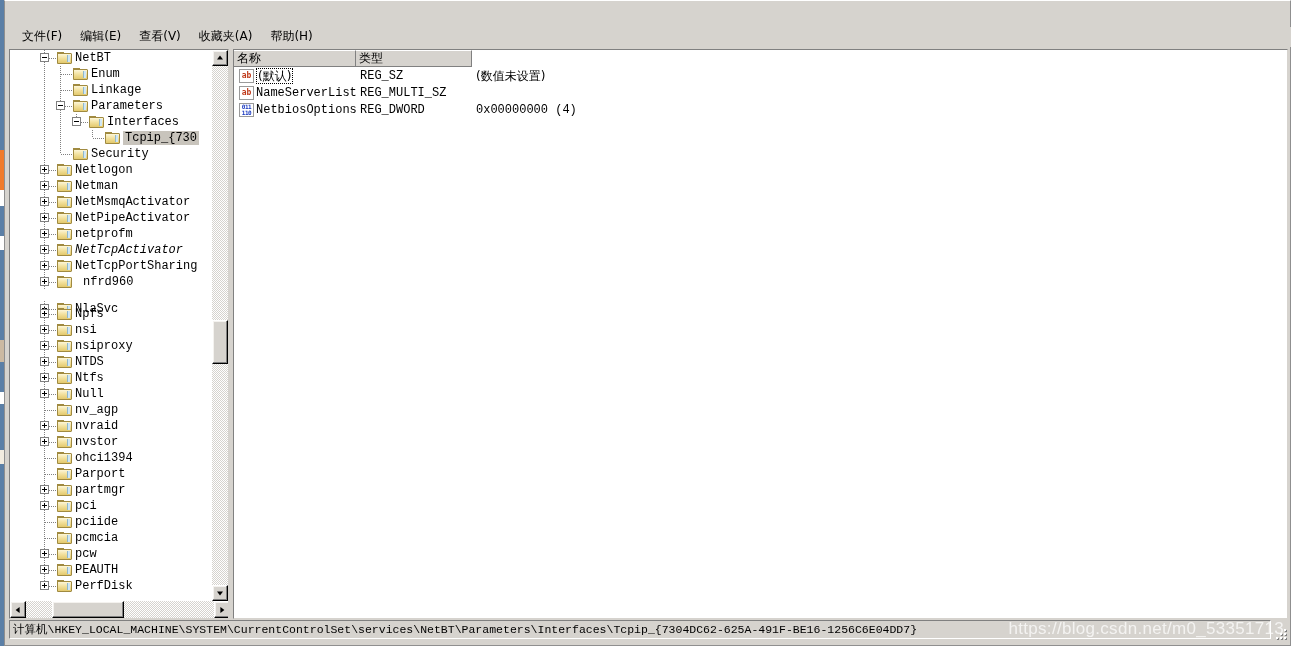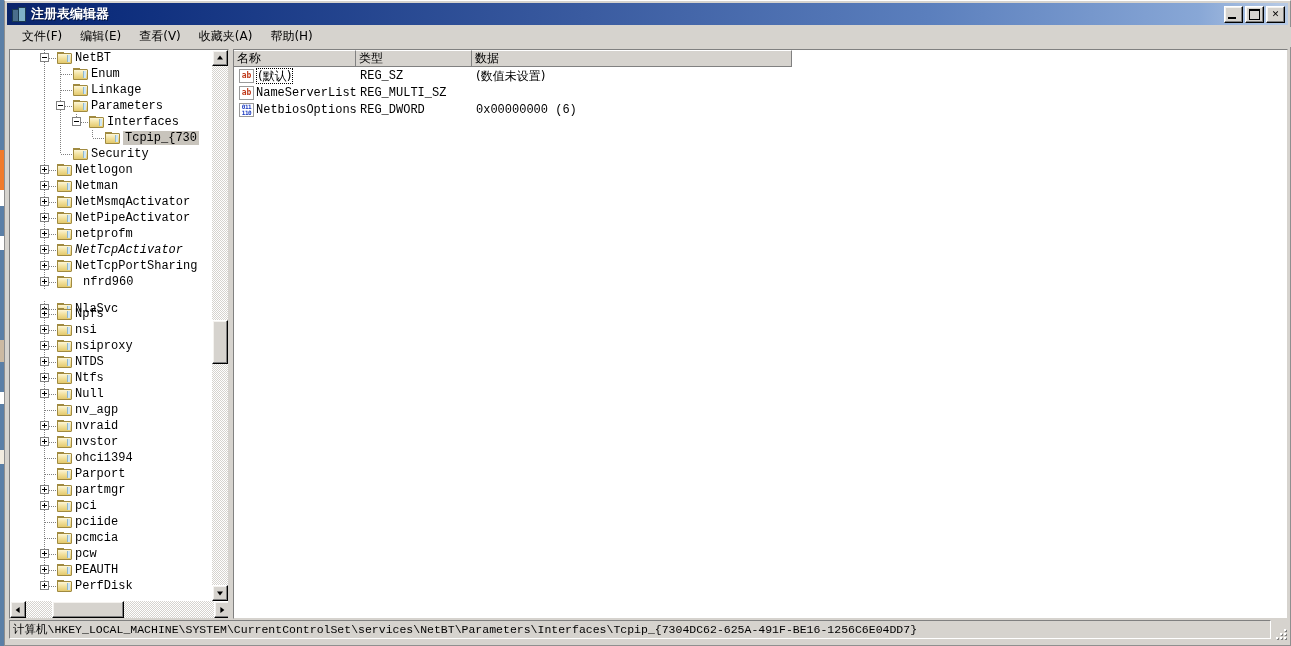--- a/index.html
+++ b/index.html
@@ -318,38 +318,20 @@
     <div class="strip" style="top: 340px; height: 22px; background: rgb(203, 185, 162);"></div>
     <div class="strip" style="top: 362px; height: 30px; background: rgb(91, 127, 166);"></div>
     <div class="strip" style="top: 392px; height: 12px; background: rgb(255, 255, 255);"></div>
     <div class="strip" style="top: 404px; height: 46px; background: rgb(91, 127, 166);"></div>
     <div class="strip" style="top: 450px; height: 14px; background: rgb(242, 236, 224);"></div>
     <div class="strip" style="top: 464px; height: 182px; background: rgb(91, 127, 166);"></div>
   </div>
 
 <div id="regedit-window">
 
-  <div id="title-bar">
-    <div id="title-icon">
-      <div class="b1"></div>
-      <div class="b2"></div>
-    </div>
-    <div id="title-text">注册表编辑器</div>
-    <div id="window-buttons">
-      <div class="win-btn">
-          <span class="minline"></span>
-        </div>
-      <div class="win-btn">
-          <span class="maxbox"></span>
-        </div>
-      <div class="win-btn">
-          <span class="glyph">✕</span>
-        </div>
-    </div>
-  </div>
 
   <div id="menu-bar">
     <div class="menu-item">文件(F)</div>
     <div class="menu-item">编辑(E)</div>
     <div class="menu-item">查看(V)</div>
     <div class="menu-item">收藏夹(A)</div>
     <div class="menu-item">帮助(H)</div>
   </div>
 
   <div id="client-area">
@@ -827,21 +809,20 @@
         <div class="sb-thumb" style="left:42px;top:0;width:72px;height:17px;"></div>
       </div>
     </div>
 
     <div id="splitter"></div>
 
     <div id="list-pane">
       <div id="list-header">
         <div class="col-head" style="width:122px;">名称</div>
         <div class="col-head" style="width:116px;">类型</div>
-        <div class="col-head" style="width:320px;">数据</div>
       </div>
       <div id="list-rows">
           <div class="list-row" style="top: 18px;">
             <div class="val-icon">ab</div>
             <div class="val-name focused cjk">(默认)</div>
             <div class="val-type">REG_SZ</div>
             <div class="val-data cjk">(数值未设置)</div>
           </div>
           <div class="list-row" style="top: 35px;">
             <div class="val-icon">ab</div>
@@ -849,32 +830,33 @@
             <div class="val-type">REG_MULTI_SZ</div>
             <div class="val-data"></div>
           </div>
           <div class="list-row" style="top: 52px;">
             <div class="val-icon binary">
               <div>011</div>
               <div>110</div>
             </div>
             <div class="val-name">NetbiosOptions</div>
             <div class="val-type">REG_DWORD</div>
-            <div class="val-data">0x00000000  (6)</div>
+            <div class="val-data">0x00000000  (4)</div>
           </div>
         </div>
     </div>
 
   </div>
 
   <div id="status-bar">
     <div id="status-panel">计算机\HKEY_LOCAL_MACHINE\SYSTEM\CurrentControlSet\services\NetBT\Parameters\Interfaces\Tcpip_{7304DC62-625A-491F-BE16-1256C6E04DD7}</div>
     <div id="resize-grip">
       <i style="right:0;bottom:0;width:2px;height:2px;"></i>
       <i style="right:4px;bottom:0;width:2px;height:2px;"></i>
       <i style="right:8px;bottom:0;width:2px;height:2px;"></i>
       <i style="right:0;bottom:4px;width:2px;height:2px;"></i>
       <i style="right:4px;bottom:4px;width:2px;height:2px;"></i>
       <i style="right:0;bottom:8px;width:2px;height:2px;"></i>
     </div>
   </div>
 
+  <div id="watermark">https://blog.csdn.net/m0_53351713</div>
 </div>
 
 </body></html>

